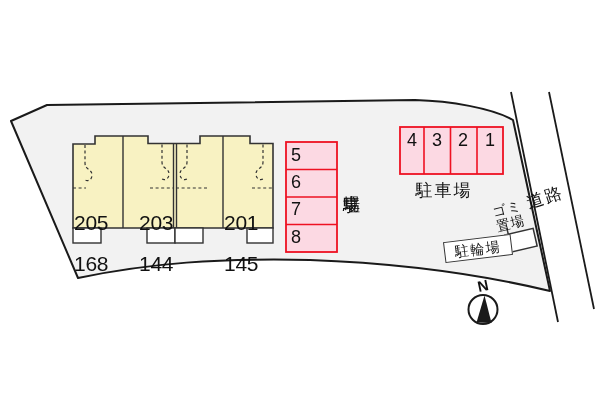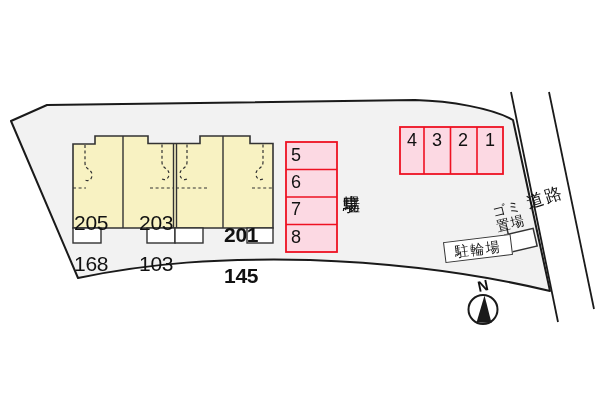--- a/index.html
+++ b/index.html
@@ -96,37 +96,38 @@
       <path class="needle" d="M484.5,295.5 L476.5,322.5 L491.5,323 Z"></path>
     </g>
   </svg>
 
   <div class="lbl unit-lbl" style="left:74px;top:189px;">
     <span>205</span>
     <span>168</span>
   </div>
   <div class="lbl unit-lbl" style="left:139px;top:189px;">
     <span>203</span>
-    <span>103</span>
+    <span>144</span>
   </div>
-  <div class="lbl unit-lbl" style="left:224px;top:201px;font-weight:bold;">
+  <div class="lbl unit-lbl" style="left:224px;top:189px;">
     <span>201</span>
     <span>145</span>
   </div>
 
   <div class="lbl pknum" style="left:291px;top:145px;">5</div>
   <div class="lbl pknum" style="left:291px;top:172px;">6</div>
   <div class="lbl pknum" style="left:291px;top:199px;">7</div>
   <div class="lbl pknum" style="left:291px;top:227px;">8</div>
   <div class="lbl pk-col-label">駐車場</div>
 
   <div class="lbl pknum pknum-row" style="left:401px;top:130px;">4</div>
   <div class="lbl pknum pknum-row" style="left:426px;top:130px;">3</div>
   <div class="lbl pknum pknum-row" style="left:452px;top:130px;">2</div>
   <div class="lbl pknum pknum-row" style="left:479px;top:130px;">1</div>
+  <div class="lbl pk-row-label">駐車場</div>
 
   <div class="lbl road-label">道路</div>
 
   <div class="lbl garbage-label">ゴミ置場</div>
 
   <div class="bicycle-box">
     <span class="txt">駐輪場</span>
   </div>
 
   <div class="lbl north-label">N</div>

